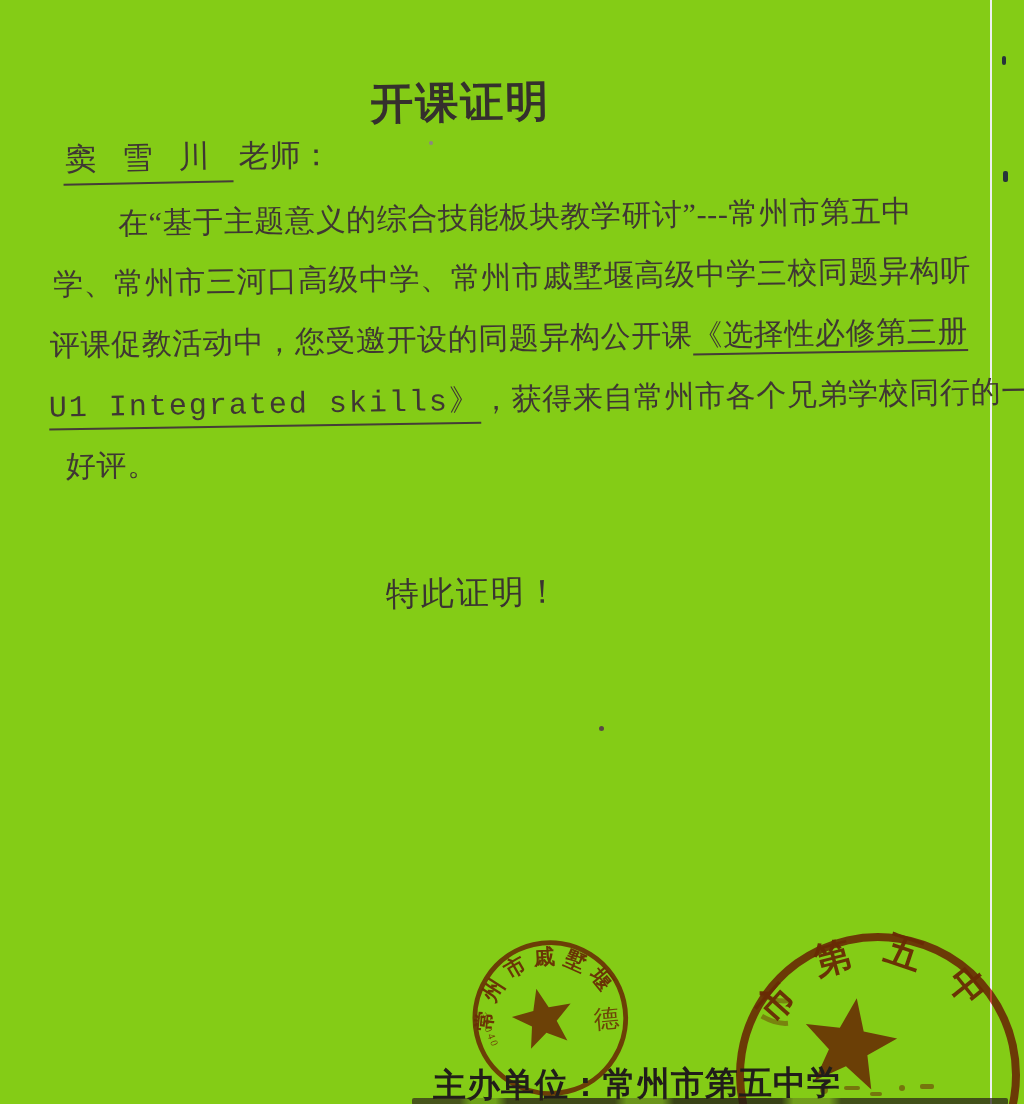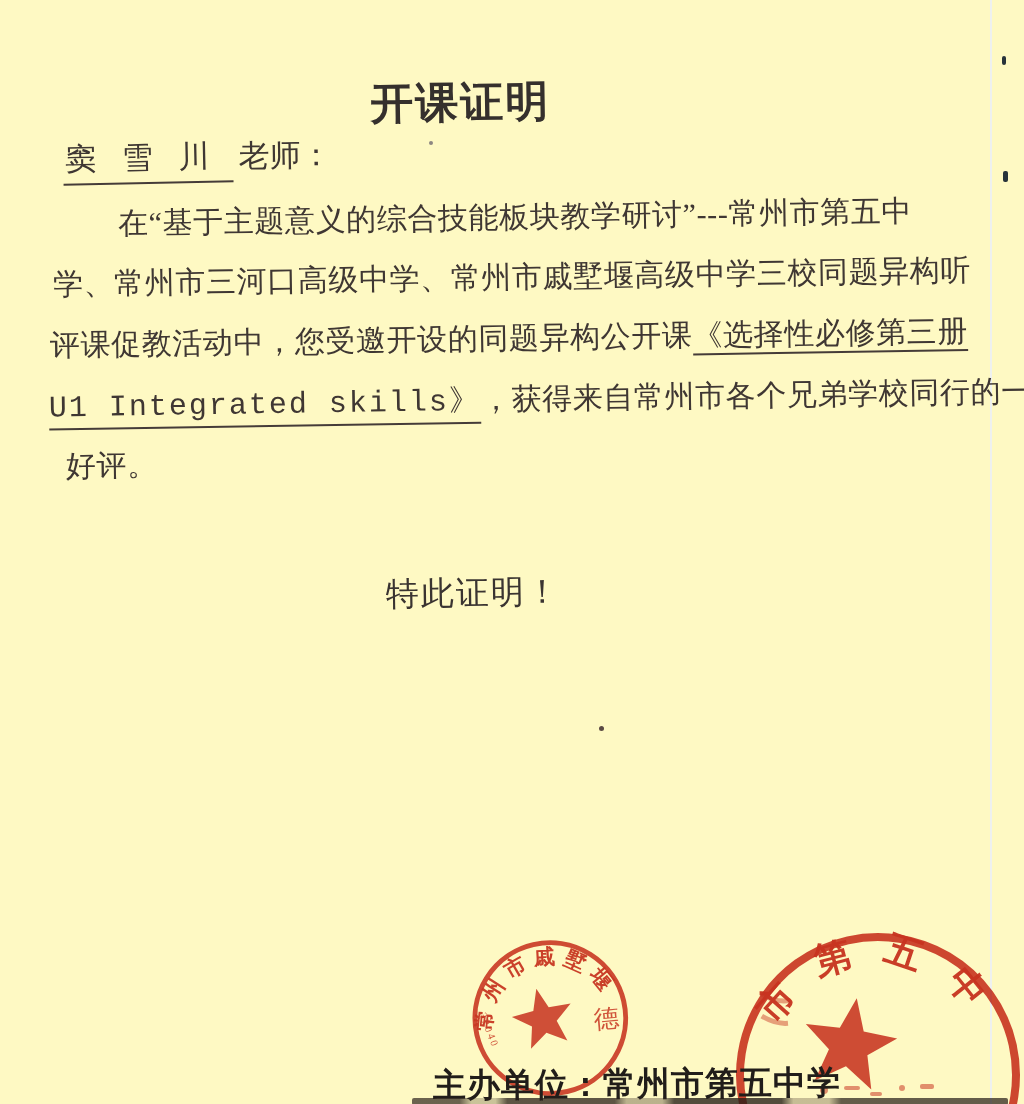--- a/index.html
+++ b/index.html
@@ -1,20 +1,20 @@
 <!DOCTYPE html>
 <html><head>
 <meta charset="utf-8">
 <style>
   * { margin:0; padding:0; box-sizing:border-box; }
   html,body { width:1024px; height:1104px; }
   body { font-family:"Liberation Serif","DejaVu Serif",serif; }
   .page {
     position:relative; width:1024px; height:1104px;
-    background:#fef9c3; overflow:hidden; color:#3f3733;
+    background:#84cc16; overflow:hidden; color:#3f3733;
   }
   
   .scan-line { position:absolute; left:990px; top:0; width:2px; height:1104px; background:#eef1ef; }
   .tilt { position:absolute; inset:0; transform:rotate(-0.9deg); transform-origin:80px 220px; }
   .doc-title {
     position:absolute; left:372px; top:80px;
     font-size:43px; font-weight:600; letter-spacing:2px; color:#35302d;
   }
   .salutation { position:absolute; left:64px; top:138px; font-size:31px; white-space:nowrap; }
   .salutation .name {

